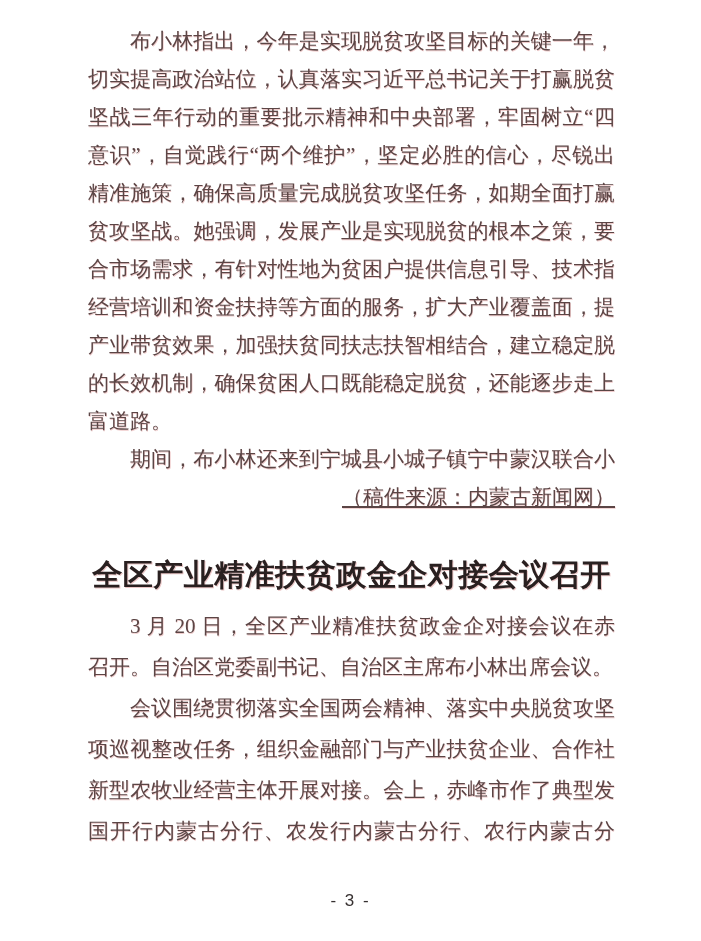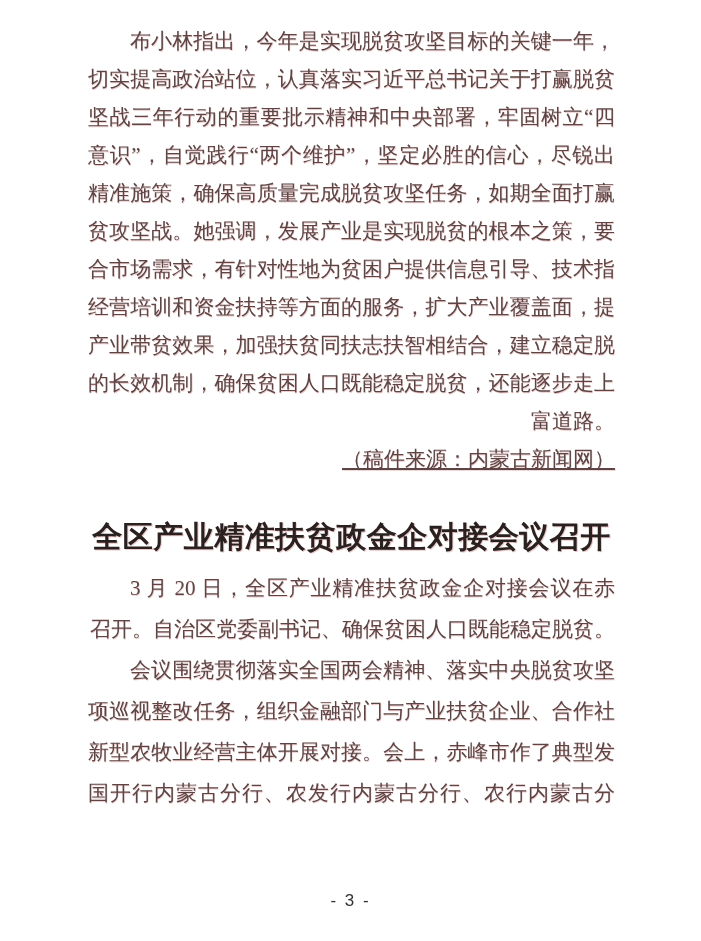--- a/index.html
+++ b/index.html
@@ -26,21 +26,21 @@
   }
   
   .line.a2 { height:41px; line-height:41px; }
   
   .line.j {
     text-align:justify;
     text-align-last:justify;
     white-space:normal;
     overflow:hidden;
   }
-  .line.l { text-align:right; }
+  .line.l { text-align:left; }
   .line.r { text-align:right;text-decoration:underline; }
   .line.indent { text-indent:2em; }
   .headline {
     margin-top:36px;
     margin-bottom:8px;
     height:46px; line-height:46px;
     text-align:center;
     font-size:30px;
     font-weight:bold;
     color:#292020;
@@ -74,29 +74,30 @@
       <div class="line j">精准施策，确保高质量完成脱贫攻坚任务，如期全面打赢脱</div>
       <div class="line j">贫攻坚战。她强调，发展产业是实现脱贫的根本之策，要结</div>
       <div class="line j">合市场需求，有针对性地为贫困户提供信息引导、技术指导、</div>
       <div class="line j">经营培训和资金扶持等方面的服务，扩大产业覆盖面，提升</div>
       <div class="line j">产业带贫效果，加强扶贫同扶志扶智相结合，建立稳定脱贫</div>
       <div class="line j">的长效机制，确保贫困人口既能稳定脱贫，还能逐步走上致</div>
       <div class="line l">富道路。</div>
     </div>
 
     <div>
+      <div class="line j indent">期间，布小林还来到宁城县小城子镇宁中蒙汉联合小</div>
     </div>
 
     <div class="line r">（稿件来源：内蒙古新闻网）</div>
 
     <div class="headline">全区产业精准扶贫政金企对接会议召开</div>
 
     <div class="article2-body">
       <div class="line a2 j indent">3 月 20 日，全区产业精准扶贫政金企对接会议在赤峰市</div>
-      <div class="line a2 l">召开。自治区党委副书记、确保贫困人口既能稳定脱贫。</div>
+      <div class="line a2 l">召开。自治区党委副书记、自治区主席布小林出席会议。</div>
     </div>
 
     <div>
       <div class="line a2 j indent">会议围绕贯彻落实全国两会精神、落实中央脱贫攻坚专</div>
       <div class="line a2 j">项巡视整改任务，组织金融部门与产业扶贫企业、合作社等</div>
       <div class="line a2 j">新型农牧业经营主体开展对接。会上，赤峰市作了典型发言，</div>
       <div class="line a2 j">国开行内蒙古分行、农发行内蒙古分行、农行内蒙古分行、</div>
     </div>
 
   </div>

